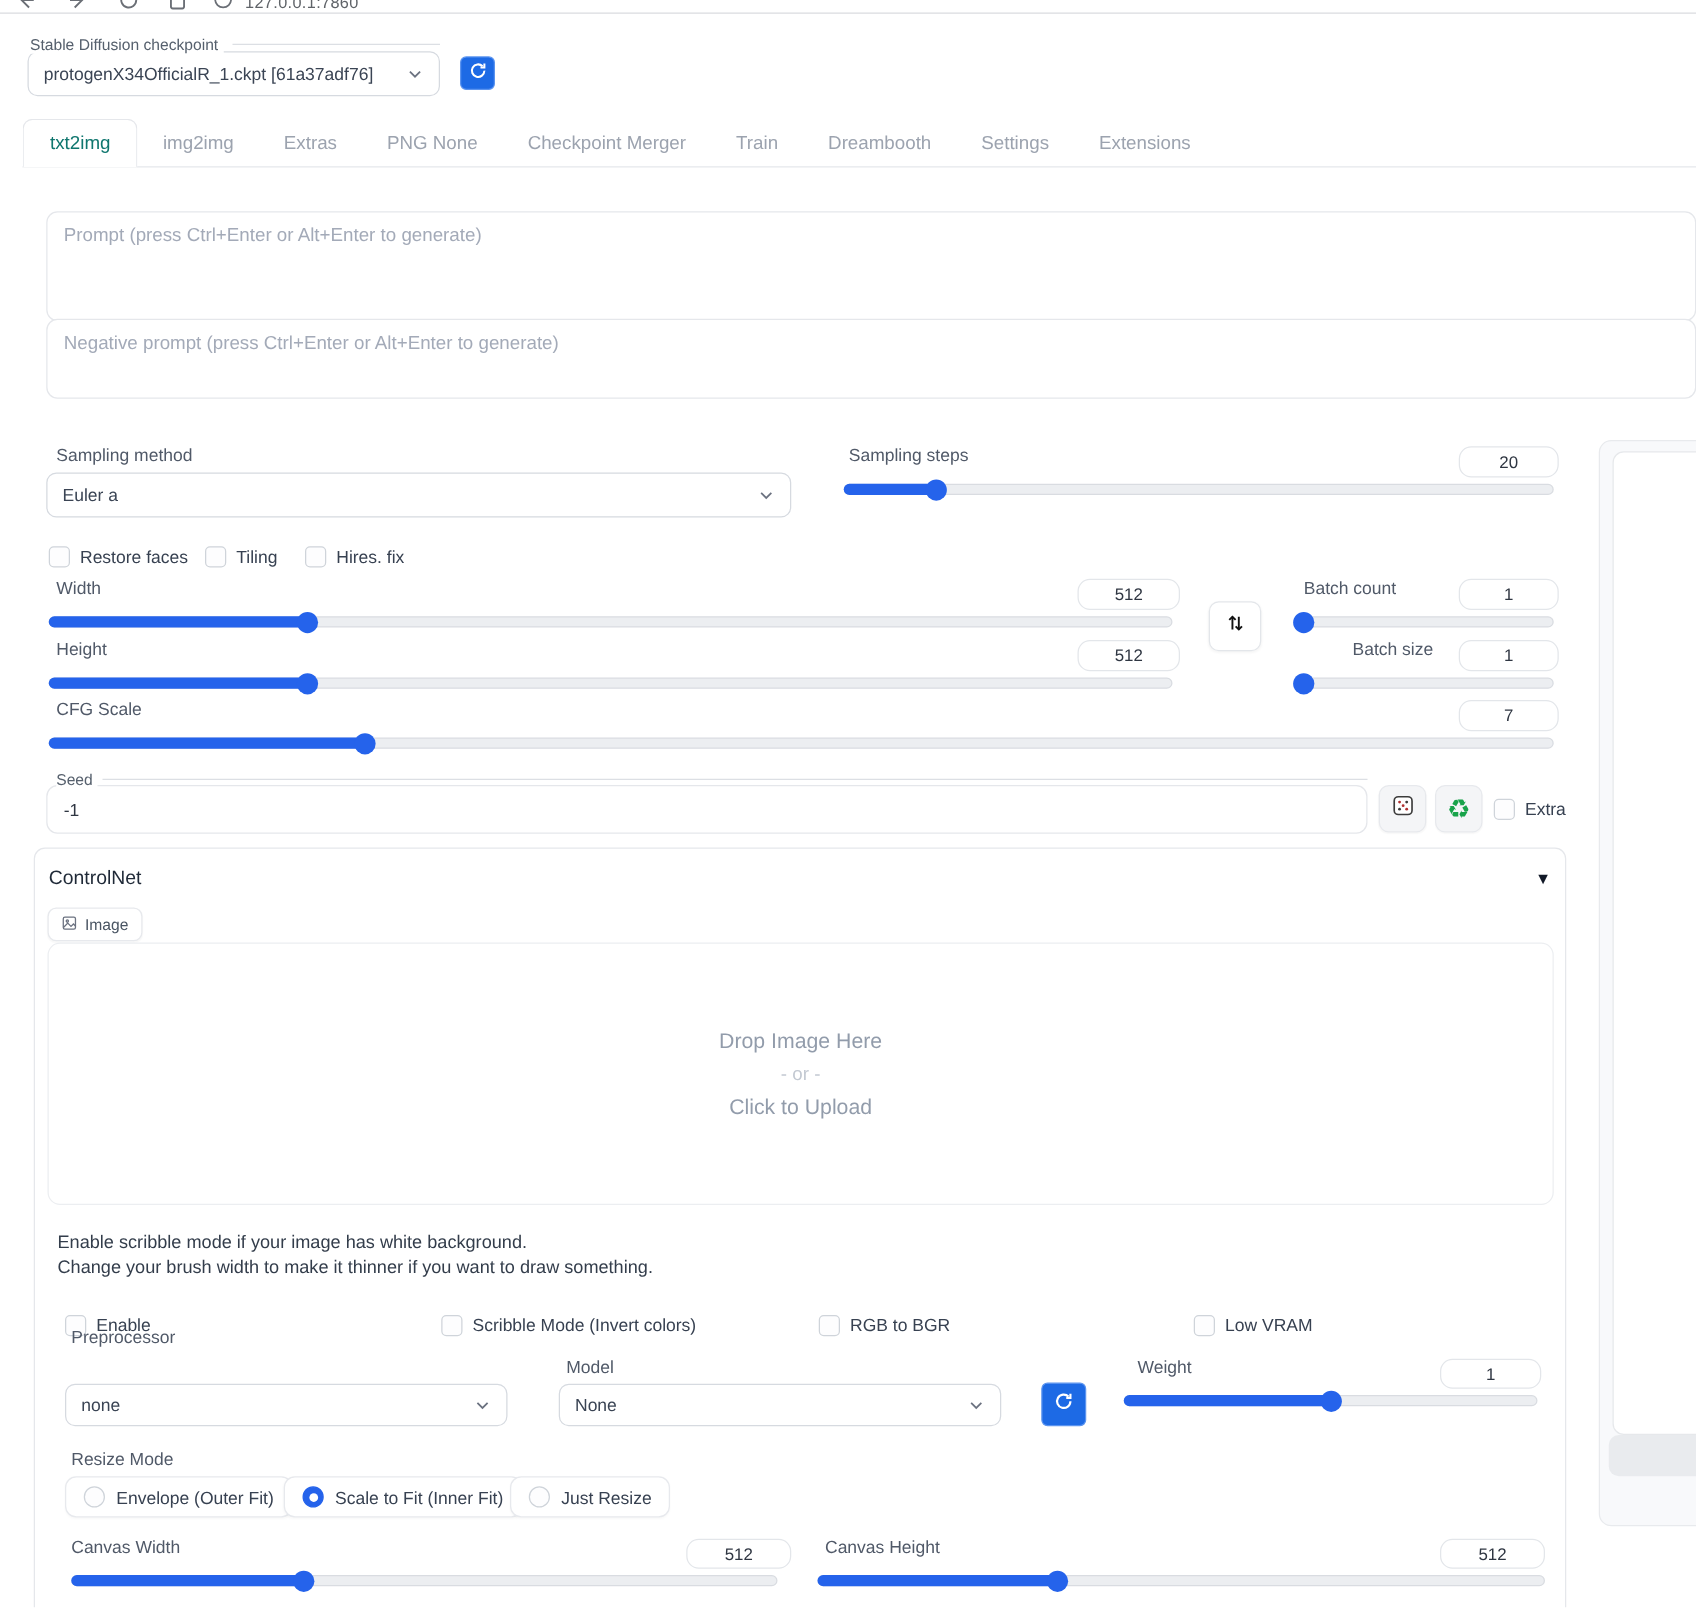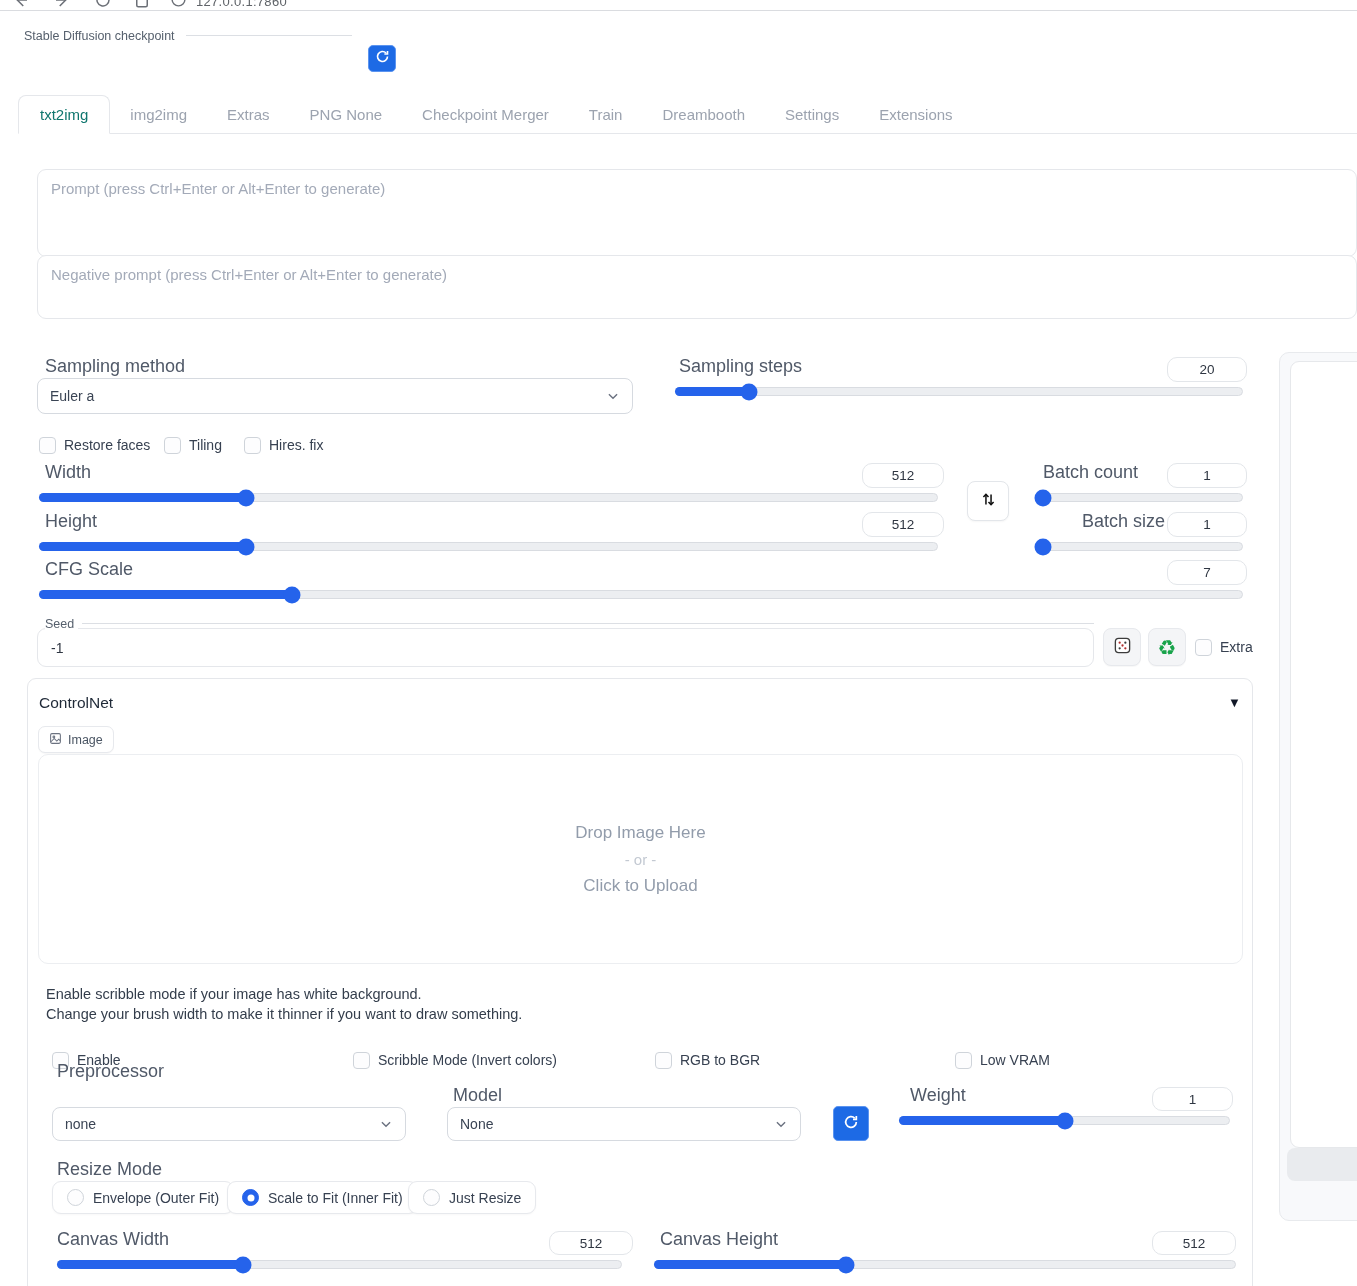--- a/index.html
+++ b/index.html
@@ -14,21 +14,21 @@
   html,body{background:#fff;}
   #app{
     position:relative;width:1357px;height:1286px;overflow:hidden;background:#fff;
     font-family:"Liberation Sans","DejaVu Sans",sans-serif;color:var(--text);
   }
   
   .browser-strip{position:absolute;left:0;top:0;width:1357px;height:11px;background:#fff;border-bottom:1px solid #dadce0;overflow:hidden;}
   .b-icon{position:absolute;top:-9px;width:18px;height:18px;color:#6b6f76;}
   .b-url{position:absolute;top:-6px;font-size:13px;color:#5f6368;letter-spacing:.3px;}
   
-  .label{position:absolute;font-size:18px;color:var(--label);}
+  .label{position:absolute;font-size:14px;color:var(--label);}
   .legend-label{position:absolute;font-size:12.5px;color:#56606d;background:#fff;padding-right:4px;z-index:3;}
   .legend-line{position:absolute;height:1px;background:#dcdfe4;z-index:2;}
   
   .dropdown{position:absolute;border:1px solid #d6dae0;border-radius:8px;background:#fff;display:flex;align-items:center;padding:0 12px;font-size:14px;color:#3a4454;}
   .dropdown .chev{margin-left:auto;width:14px;height:14px;color:#6b7280;flex:none;}
   
   .btn-blue{position:absolute;background:#1d6ae5;border:1px solid #5b94f0;border-radius:5px;display:flex;align-items:center;justify-content:center;cursor:pointer;}
   .btn-tool{position:absolute;background:#f4f5f7;border:1px solid #e7e9ed;border-radius:8px;display:flex;align-items:center;justify-content:center;box-shadow:0 1px 1px rgba(0,0,0,.03);}
   .btn-white{position:absolute;background:#fff;border:1px solid #e3e6ea;border-radius:8px;display:flex;align-items:center;justify-content:center;box-shadow:0 1px 2px rgba(0,0,0,.04);}
   
@@ -99,20 +99,28 @@
     <span class="b-icon" style="left:170px">
       <svg viewBox="0 0 24 24" width="17" height="17" fill="none" stroke="currentColor" stroke-width="2">
           <circle cx="12" cy="12" r="9"></circle>
         </svg>
     </span>
     <span class="b-url" style="left:196px">127.0.0.1:7860</span>
   </div>
 
   <div class="legend-label" style="left:24px;top:29px">Stable Diffusion checkpoint</div>
   <div class="legend-line" style="left:186px;top:35px;width:166px"></div>
+  <div class="dropdown" style="left:22px;top:41px;width:330px;height:36px">
+    <span>protogenX34OfficialR_1.ckpt [61a37adf76]</span>
+    <span class="chev">
+      <svg viewBox="0 0 24 24" width="14" height="14" fill="none" stroke="currentColor" stroke-width="2.4">
+          <path d="M5 9 L12 16 L19 9"></path>
+        </svg>
+    </span>
+  </div>
   <div class="btn-blue" style="left:368px;top:45px;width:28px;height:27px">
     <span>
       <svg viewBox="0 0 24 24" width="15" height="15" fill="none" stroke="#fff" stroke-width="2.6">
           <path d="M20 12 a8 8 0 1 1 -2.3-5.6"></path>
           <path d="M20 3 v5 h-5"></path>
         </svg>
     </span>
   </div>
 
   <div class="tabs">

